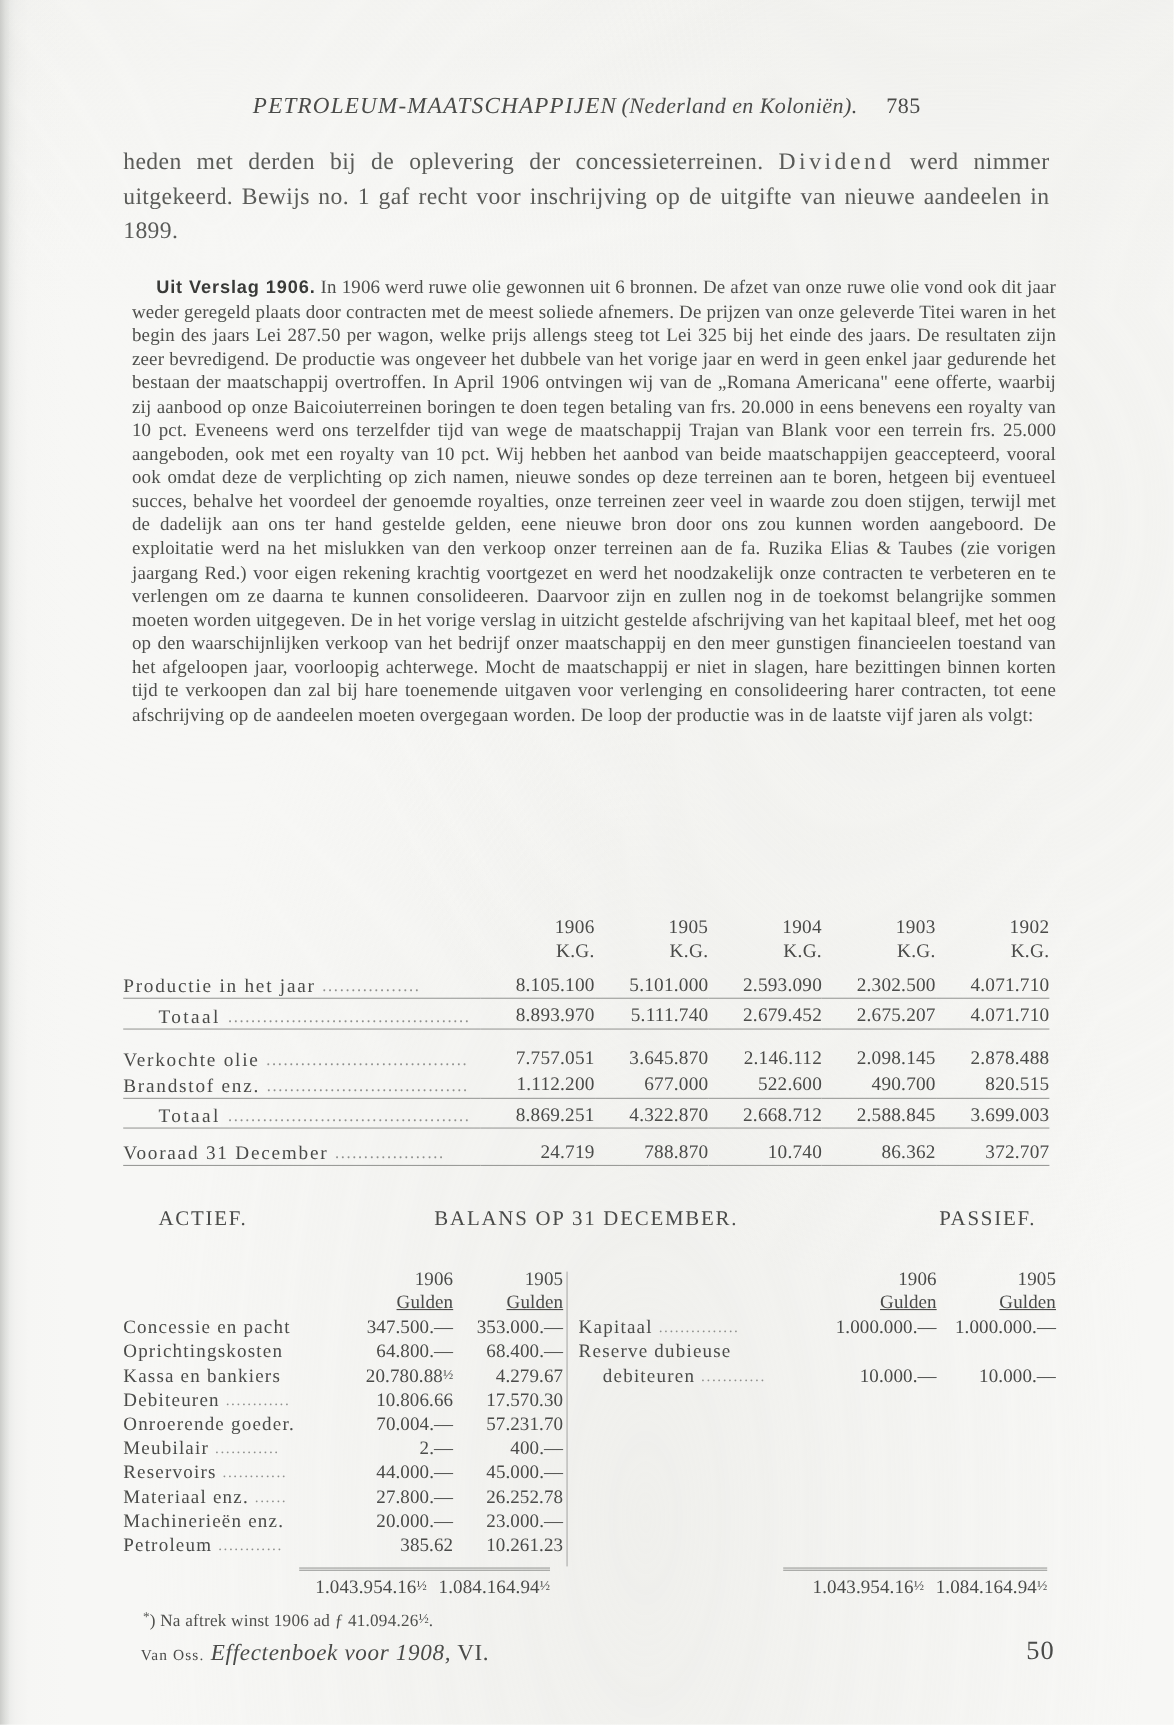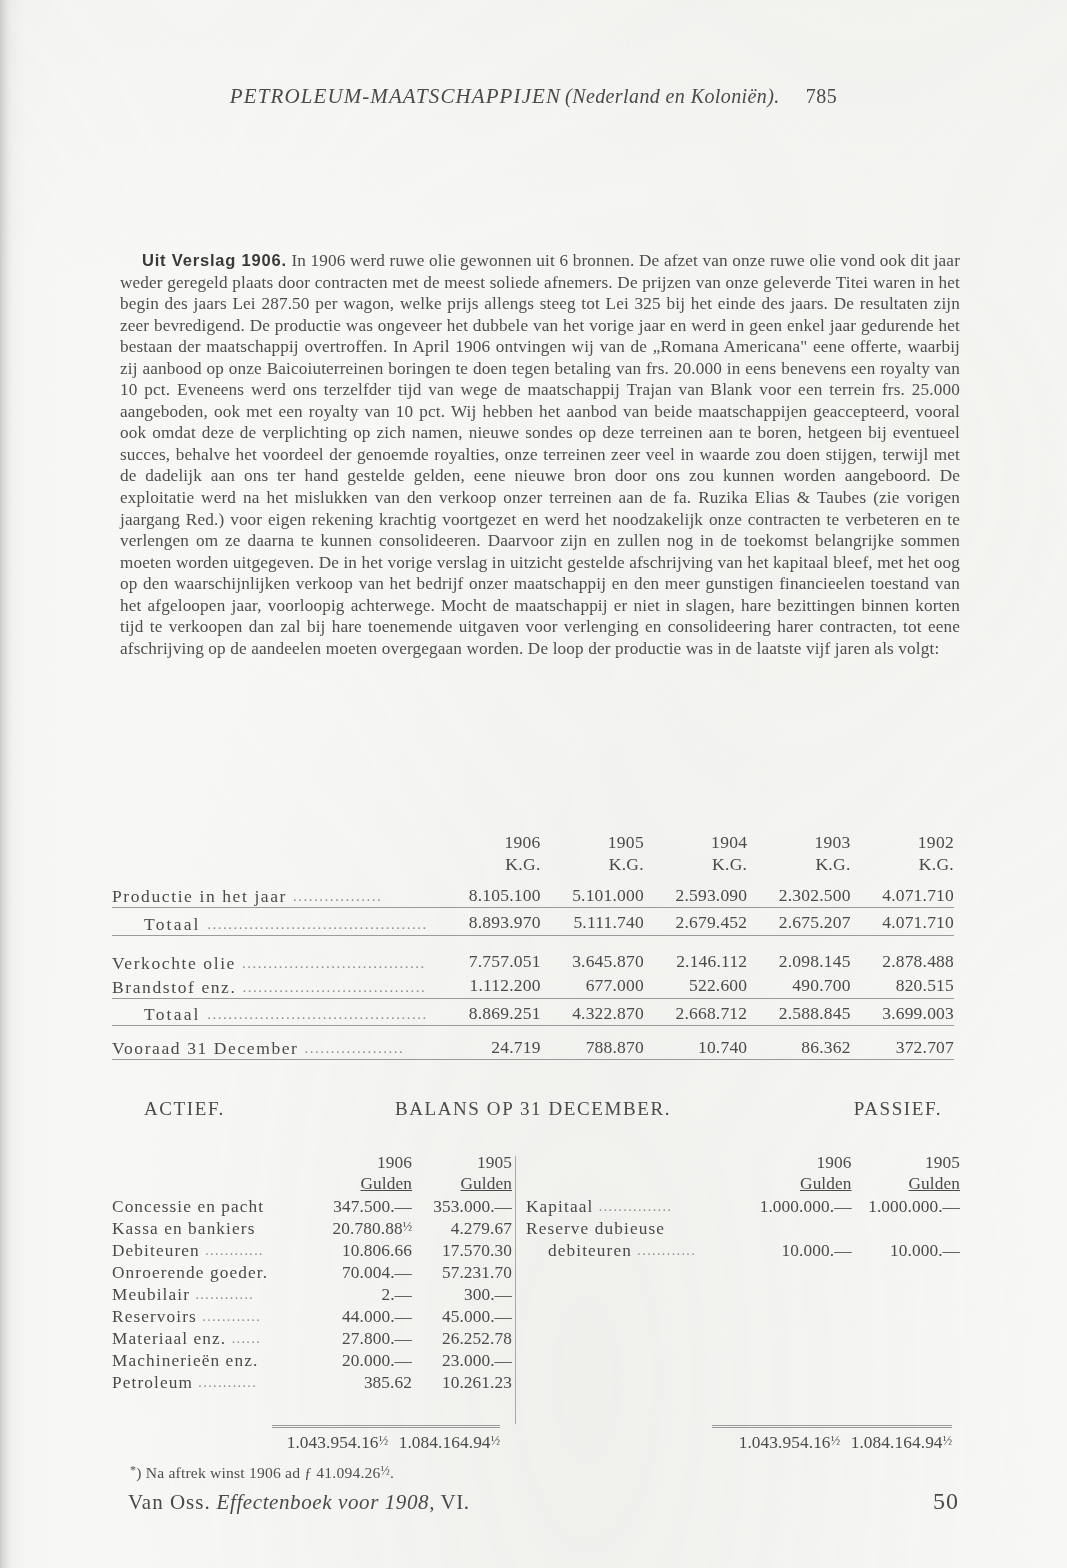--- a/index.html
+++ b/index.html
@@ -286,21 +286,21 @@
 
   .colophon {
     position: absolute;
     left: 128px;
     top: 1490px;
     font-size: 21px;
     letter-spacing: .6px;
     color: #4a4b49;
     white-space: nowrap;
   }
-  .colophon .sc { font-size: 21px; letter-spacing: 1px; }
+  .colophon .sc { font-size: 14px; letter-spacing: 1px; }
   .colophon .ital { font-style: italic; }
   .sheetno {
     position: absolute;
     right: 108px;
     top: 1488px;
     font-size: 24px;
     color: #4a4b49;
     letter-spacing: 1px;
   }
 </style>
@@ -309,20 +309,23 @@
 
 <div class="page">
   <div class="content">
 
     <div class="runhead">
       <span class="rh-title">PETROLEUM-MAATSCHAPPIJEN</span>
       <span class="rh-sub">(Nederland en Koloniën).</span>
       <span class="rh-page">785</span>
     </div>
 
+    <div class="lead">
+      <span>heden met derden bij de oplevering der concessieterreinen. </span><span class="sp">Dividend</span><span> werd nimmer uitgekeerd. Bewijs no. 1 gaf recht voor inschrijving op de uitgifte van nieuwe aandeelen in 1899.</span>
+    </div>
 
     <div class="report">
       <p><span class="bold-head">Uit Verslag 1906.</span><span> In 1906 werd ruwe olie gewonnen uit 6 bronnen. De afzet van onze ruwe olie vond ook dit jaar weder geregeld plaats door contracten met de meest soliede afnemers. De prijzen van onze geleverde Titei waren in het begin des jaars Lei 287.50 per wagon, welke prijs allengs steeg tot Lei 325 bij het einde des jaars. De resultaten zijn zeer bevredigend. De productie was ongeveer het dubbele van het vorige jaar en werd in geen enkel jaar gedurende het bestaan der maatschappij overtroffen. In April 1906 ontvingen wij van de „Romana Americana" eene offerte, waarbij zij aanbood op onze Baicoiuterreinen boringen te doen tegen betaling van frs. 20.000 in eens benevens een royalty van 10 pct. Eveneens werd ons terzelfder tijd van wege de maatschappij Trajan van Blank voor een terrein frs. 25.000 aangeboden, ook met een royalty van 10 pct. Wij hebben het aanbod van beide maatschappijen geaccepteerd, vooral ook omdat deze de verplichting op zich namen, nieuwe sondes op deze terreinen aan te boren, hetgeen bij eventueel succes, behalve het voordeel der genoemde royalties, onze terreinen zeer veel in waarde zou doen stijgen, terwijl met de dadelijk aan ons ter hand gestelde gelden, eene nieuwe bron door ons zou kunnen worden aangeboord. De exploitatie werd na het mislukken van den verkoop onzer terreinen aan de fa. Ruzika Elias &amp; Taubes (zie vorigen jaargang Red.) voor eigen rekening krachtig voortgezet en werd het noodzakelijk onze contracten te verbeteren en te verlengen om ze daarna te kunnen consolideeren. Daarvoor zijn en zullen nog in de toekomst belangrijke sommen moeten worden uitgegeven. De in het vorige verslag in uitzicht gestelde afschrijving van het kapitaal bleef, met het oog op den waarschijnlijken verkoop van het bedrijf onzer maatschappij en den meer gunstigen financieelen toestand van het afgeloopen jaar, voorloopig achterwege. Mocht de maatschappij er niet in slagen, hare bezittingen binnen korten tijd te verkoopen dan zal bij hare toenemende uitgaven voor verlenging en consolideering harer contracten, tot eene afschrijving op de aandeelen moeten overgegaan worden. De loop der productie was in de laatste vijf jaren als volgt:</span></p>
     </div>
 
     <table class="prod-table">
       <tbody id="prod-body">
           <tr>
             <td class="lbl"></td>
             <td class="yr">1906</td>
@@ -419,38 +422,43 @@
                 <td class="item"></td>
                 <td class="hd2 v">Gulden</td>
                 <td class="hd2 v">Gulden</td>
               </tr>
               <tr>
                 <td class="item">Concessie en pacht</td>
                 <td class="v">347.500.—</td>
                 <td class="v">353.000.—</td>
               </tr>
               <tr>
+                <td class="item">Oprichtingskosten</td>
+                <td class="v">64.800.—</td>
+                <td class="v">68.400.—</td>
+              </tr>
+              <tr>
                 <td class="item">Kassa en bankiers</td>
                 <td class="v">20.780.88<span class="frac">½</span></td>
                 <td class="v">4.279.67</td>
               </tr>
               <tr>
                 <td class="item">Debiteuren <span class="dots">............</span></td>
                 <td class="v">10.806.66</td>
                 <td class="v">17.570.30</td>
               </tr>
               <tr>
                 <td class="item">Onroerende goeder.</td>
                 <td class="v">70.004.—</td>
                 <td class="v">57.231.70</td>
               </tr>
               <tr>
                 <td class="item">Meubilair <span class="dots">............</span></td>
                 <td class="v">2.—</td>
-                <td class="v">300.—</td>
+                <td class="v">400.—</td>
               </tr>
               <tr>
                 <td class="item">Reservoirs <span class="dots">............</span></td>
                 <td class="v">44.000.—</td>
                 <td class="v">45.000.—</td>
               </tr>
               <tr>
                 <td class="item">Materiaal enz. <span class="dots">......</span></td>
                 <td class="v">27.800.—</td>
                 <td class="v">26.252.78</td>

